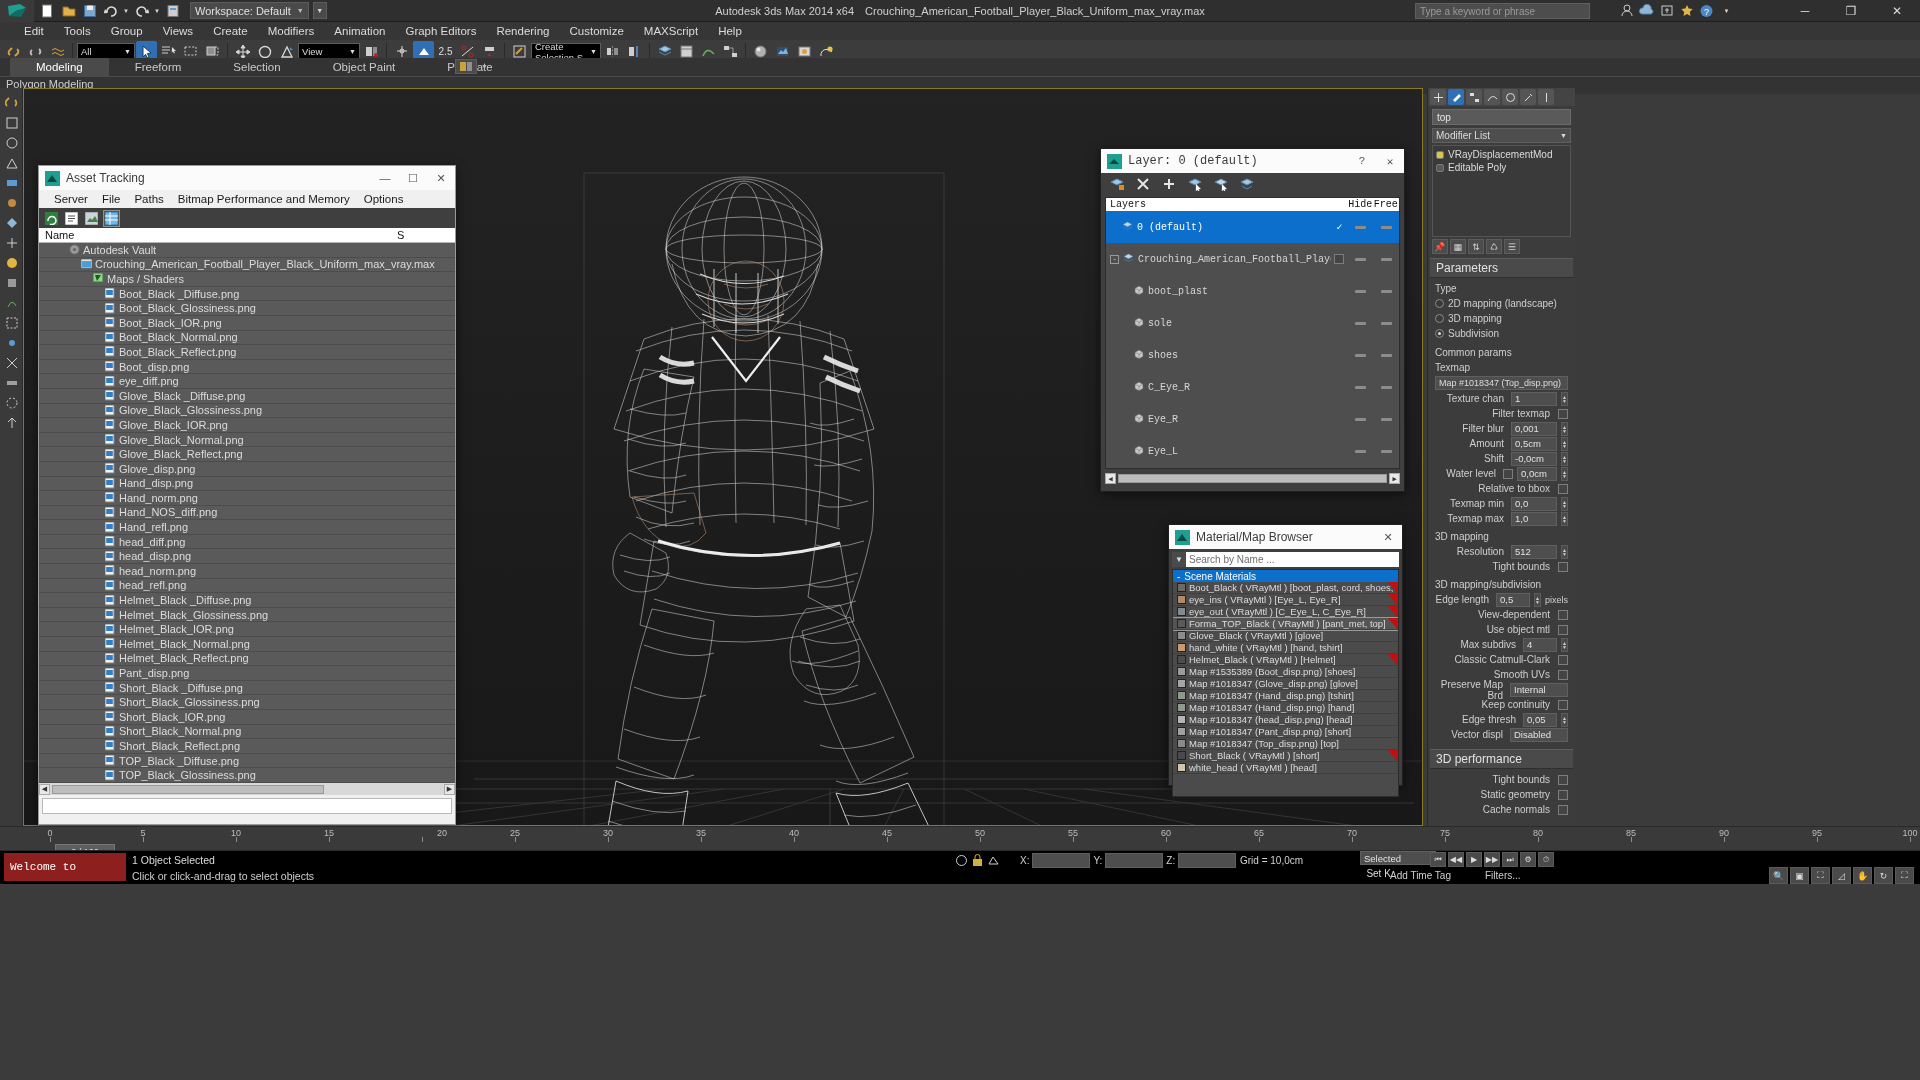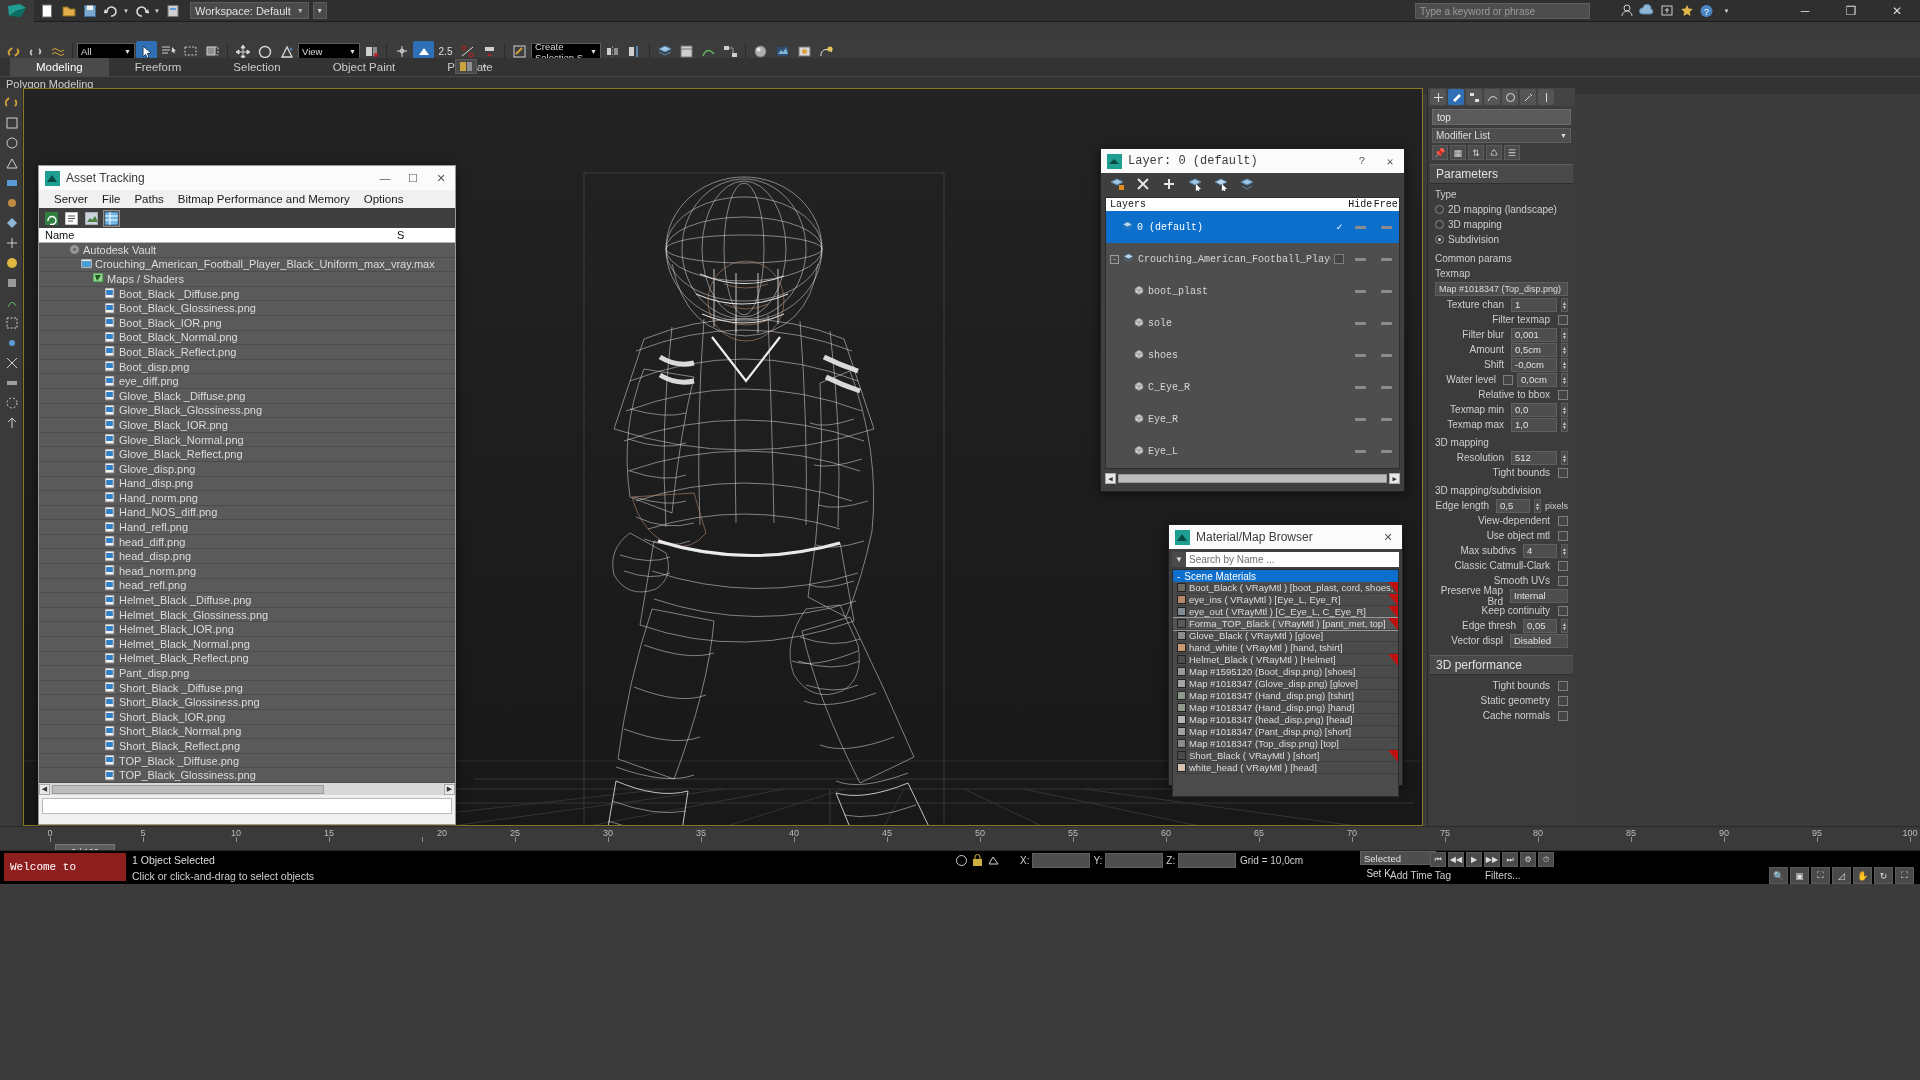--- a/index.html
+++ b/index.html
@@ -264,20 +264,24 @@
             <rect x="2" y="1.5" width="10" height="11" fill="#cfcfcf" stroke="#777"></rect>
             <rect x="4" y="4" width="6" height="2" fill="#5b9bd5"></rect>
           </svg>
         </div>
       <div class="wsbox">
         <span>Workspace: Default</span>
         <span class="car">▼</span>
       </div>
       <div class="wsdrop">▼</div>
     </div>
+    <div class="title-center">
+      <span>Autodesk 3ds Max  2014 x64</span>
+      <span>Crouching_American_Football_Player_Black_Uniform_max_vray.max</span>
+    </div>
     <div class="searchbox">
       <span>Type a keyword or phrase</span>
     </div>
     <div class="ticons">
       <div class="ti">
         <svg width="14" height="13">
             <circle cx="7" cy="4" r="3" fill="none" stroke="#ccc"></circle>
             <path d="M2 12 a5 5 0 0 1 10 0" fill="none" stroke="#ccc"></path>
           </svg>
         </div>
@@ -307,20 +311,34 @@
           <span style="font-size:6px">▼</span>
         </div>
     </div>
     <div class="wctl">
       <div>─</div>
       <div>❐</div>
       <div class="cls">✕</div>
     </div>
   </div>
 
+  <div class="menubar">
+    <div class="mi">Edit</div>
+    <div class="mi">Tools</div>
+    <div class="mi">Group</div>
+    <div class="mi">Views</div>
+    <div class="mi">Create</div>
+    <div class="mi">Modifiers</div>
+    <div class="mi">Animation</div>
+    <div class="mi">Graph Editors</div>
+    <div class="mi">Rendering</div>
+    <div class="mi">Customize</div>
+    <div class="mi">MAXScript</div>
+    <div class="mi">Help</div>
+  </div>
 
   <div class="maintb">
     <div class="tbtn">
       <svg width="16" height="16">
           <path d="M4 11 a3 3 0 0 1 0-5 l2-2" stroke="#d3a33a" stroke-width="2" fill="none"></path>
           <path d="M11 5 a3 3 0 0 1 0 5 l-2 2" stroke="#d3a33a" stroke-width="2" fill="none"></path>
         </svg>
       </div>
     <div class="tbtn">
       <svg width="16" height="16">
@@ -783,20 +801,30 @@
           </svg>
         </div>
     </div>
     <div class="cp-namebox">
       <span>top</span>
     </div>
     <div class="cp-combo">
       <span>Modifier List</span>
       <span class="ar">▼</span>
     </div>
+    <div class="modstack">
+      <div class="row">
+        <span class="bulb"></span>
+        <span>VRayDisplacementMod</span>
+      </div>
+      <div class="row">
+        <span class="bulb off"></span>
+        <span>Editable Poly</span>
+      </div>
+    </div>
     <div class="modbar">
       <div class="mb">📌</div>
       <div class="mb">▦</div>
       <div class="mb">⇅</div>
       <div class="mb">♺</div>
       <div class="mb">☰</div>
     </div>
 
     <div class="rollup">
       <div class="rhdr">Parameters</div>
@@ -1690,21 +1718,21 @@
             <span class="mb-sw" style="background: rgb(200, 154, 114);"></span>
             <span>hand_white  ( VRayMtl )  [hand, tshirt]</span>
           </div>
           <div class="mb-row">
             <span class="mb-sw" style="background: rgb(77, 77, 77);"></span>
             <span>Helmet_Black  ( VRayMtl )  [Helmet]</span>
             <span class="mb-tri"></span>
           </div>
           <div class="mb-row">
             <span class="mb-sw" style="background: rgb(154, 154, 154);"></span>
-            <span>Map #1595120 (Boot_disp.png)  [shoes]</span>
+            <span>Map #1535389 (Boot_disp.png)  [shoes]</span>
           </div>
           <div class="mb-row">
             <span class="mb-sw" style="background: rgb(165, 165, 165);"></span>
             <span>Map #1018347 (Glove_disp.png)  [glove]</span>
           </div>
           <div class="mb-row">
             <span class="mb-sw" style="background: rgb(143, 154, 138);"></span>
             <span>Map #1018347 (Hand_disp.png)  [tshirt]</span>
           </div>
           <div class="mb-row">

